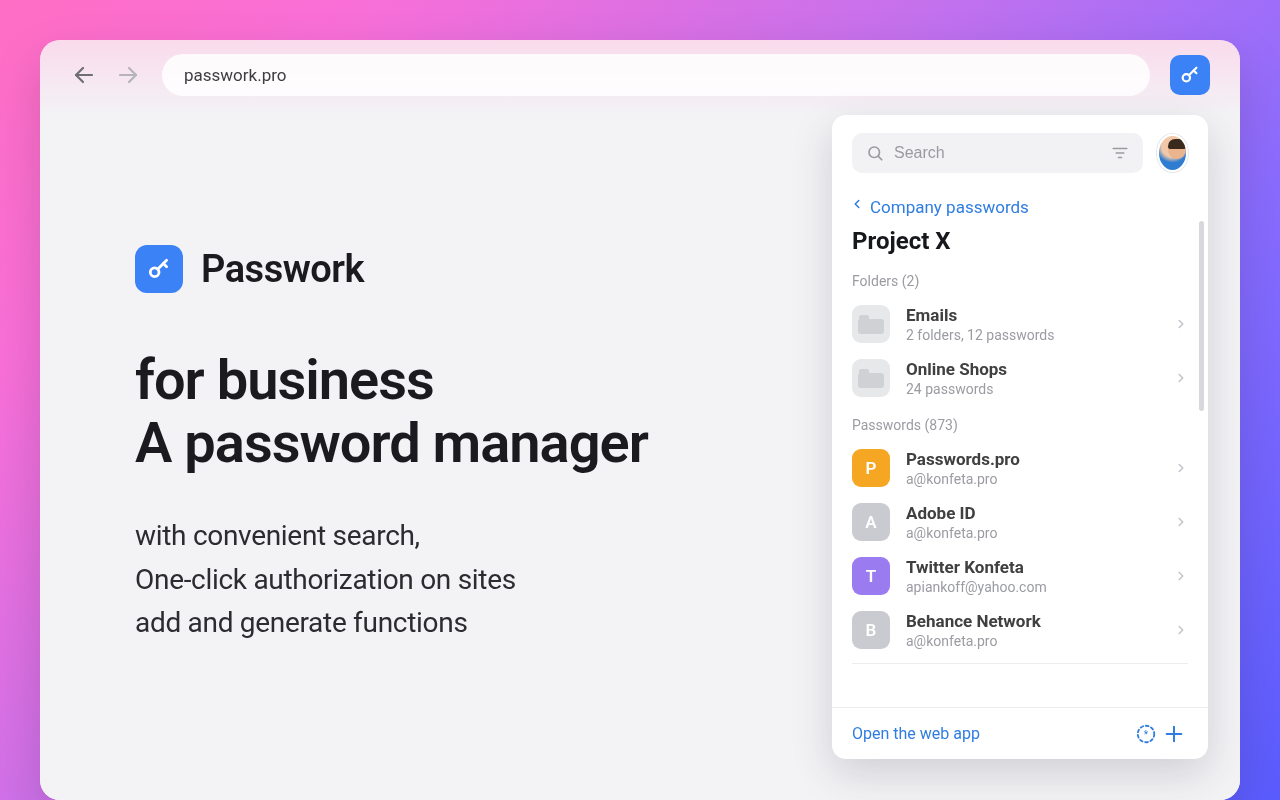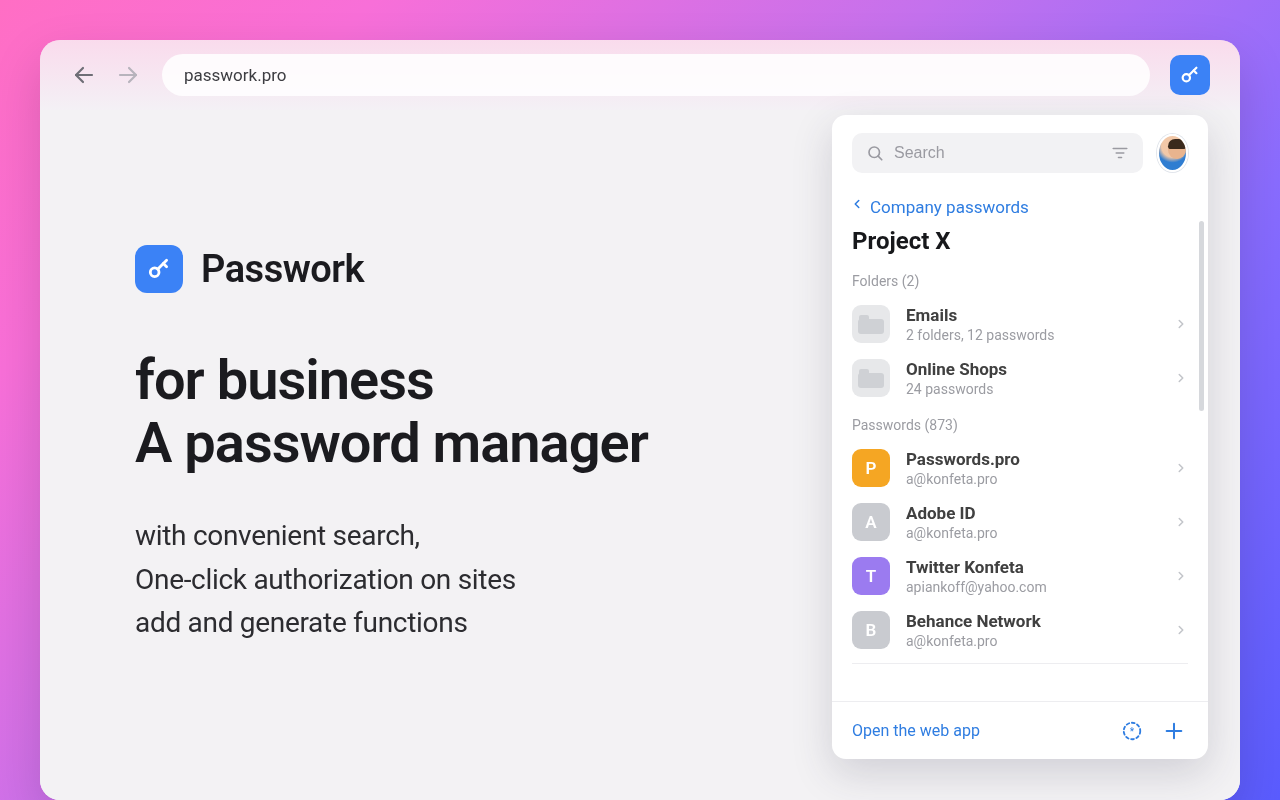--- a/index.html
+++ b/index.html
@@ -143,24 +143,23 @@
     content:""; position:absolute; top:14px; left:6px; right:6px; bottom:9px;
     background:#cfd1d5; border-radius:3px;
   }
   .item .meta { flex:1; min-width:0; }
   .item .name { font-size:17px; color:#404040; font-weight:700; }
   .item .detail { font-size:14px; color:#9b9ca2; margin-top:2px; }
   .chev { color:#c3c5ca; }
   .divider { height:1px; background:#ededf0; margin: 6px 20px 4px 20px; }
   .panel-footer {
     border-top:1px solid #ededf0;
-    height:58px;
+    height:52px;
     display:flex; align-items:center;
     padding: 0 20px;
-    gap:14px;
   }
   .open-link { color:#2f7de1; font-size:16px; flex:1; cursor:pointer; }
   .foot-ic { color:#2f7de1; cursor:pointer; display:flex; align-items:center; justify-content:center; width:28px; height:28px; }
   svg { display:block; }
 </style>
 </head>
 <body>
 
 <div class="browser">
 

